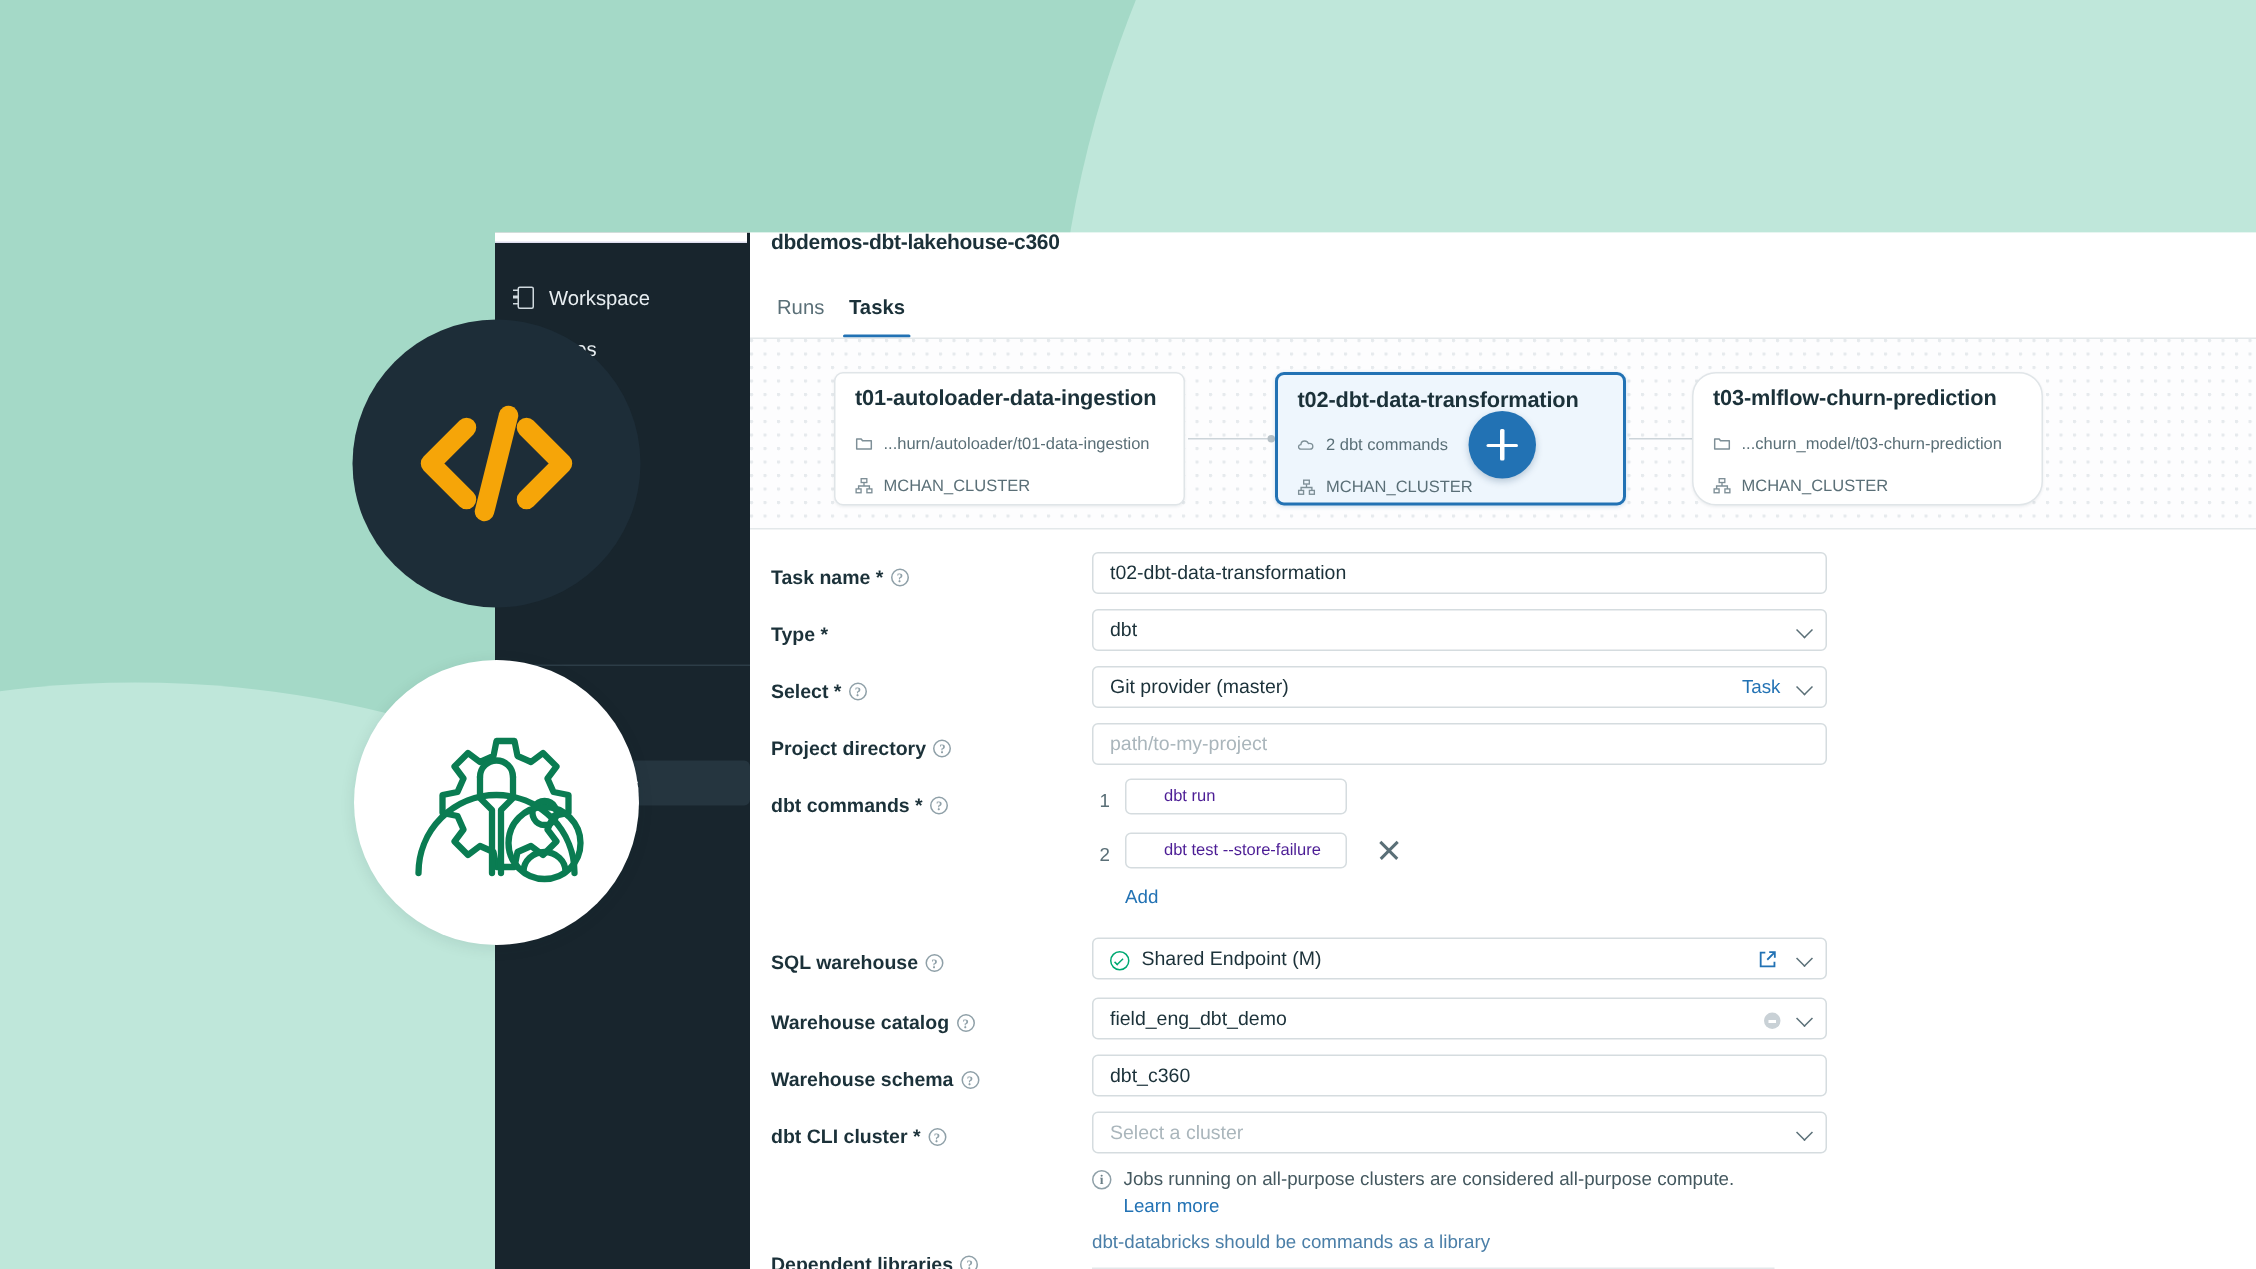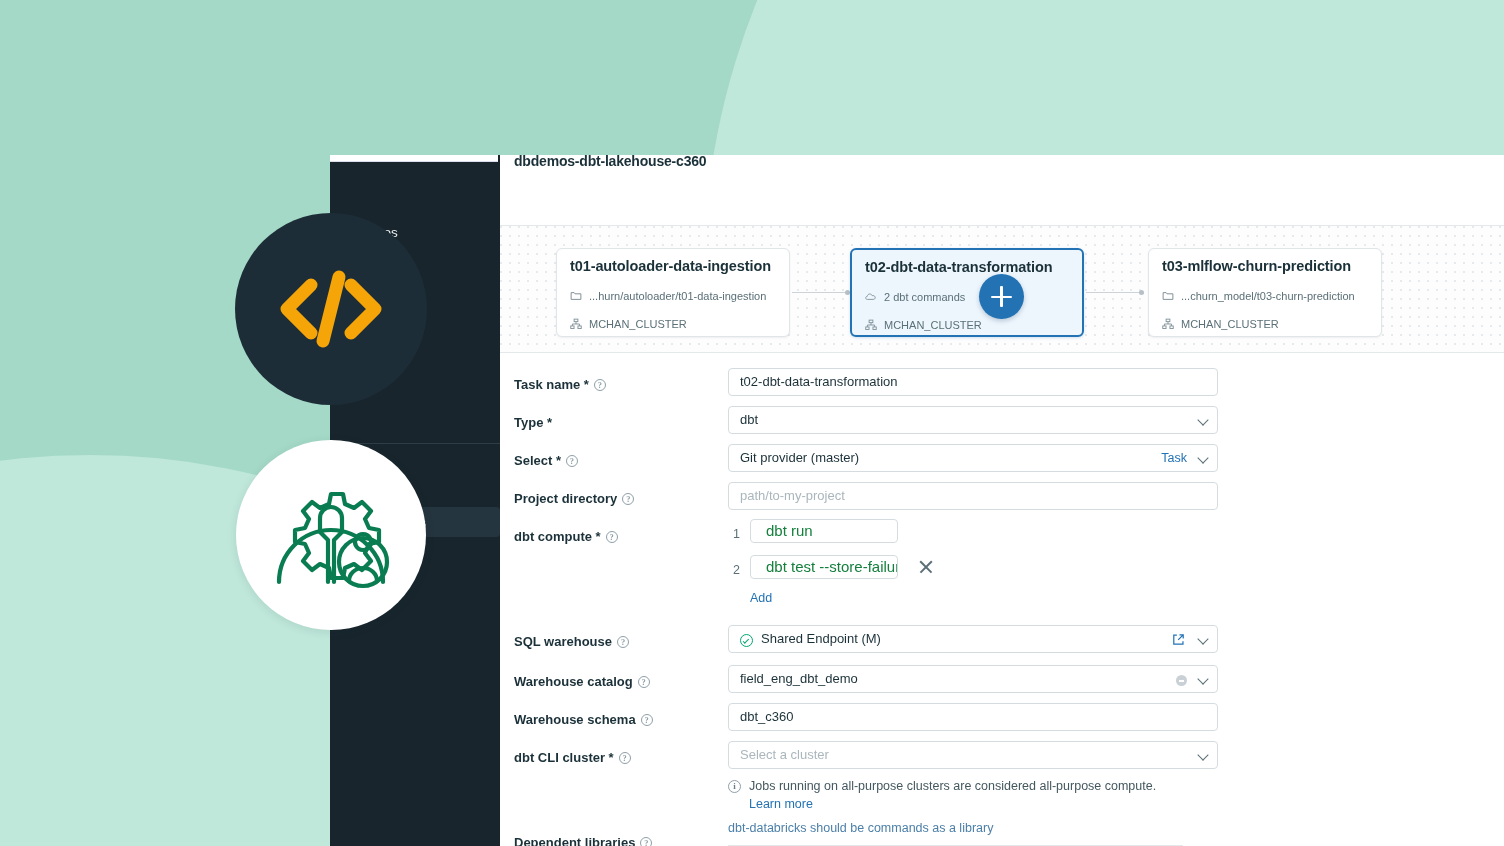--- a/index.html
+++ b/index.html
@@ -117,21 +117,21 @@
     border-radius:6px;
     box-shadow:0 1px 2px rgba(20,40,60,.07);
     padding:9px 13px 16px 13px;
   }
   .task-card.selected {
     background:#eef6fd; border:2px solid #2272b4;
     box-shadow:0 1px 3px rgba(34,114,180,.2);
   }
   .tc1 { left:56px; }
   .tc2 { left:350px; }
-  .tc3 { left:648px; }
+  .tc3 { left:628px;border-radius:16px; }
   .tc-title {
     font-size:14.5px; color:#1b3139; font-weight:600;
     letter-spacing:-.1px; white-space:nowrap;
   }
   .tc-row {
     display:flex; align-items:center; gap:7px;
     margin-top:16px; font-size:11px; color:#5a6f77;
     white-space:nowrap;
   }
   .tc-row .ic { flex:0 0 auto; width:12px; height:12px; }
@@ -220,22 +220,22 @@
   
   .cmd-row { position:absolute; left:228px; }
   .cmd-num {
     position:absolute; left:0; top:4px;
     font-size:12.5px; color:#5a6f77; width:12px; text-align:right;
   }
   .cmd-input {
     position:absolute; left:22px; top:-4px;
     width:148px; height:24px;
     border:1px solid #d5dcdf; border-radius:4px;
-    background:#fff; font-size:15px; color:#15803d;
-    padding:0 15px; line-height:22px; white-space:nowrap; overflow:hidden;
+    background:#fff; font-size:11px; color:#4c1d95;
+    padding:0 25px; line-height:22px; white-space:nowrap; overflow:hidden;
   }
   .cmd-del {
     position:absolute; left:190px; top:0;
     width:16px; height:16px; cursor:pointer;
   }
   .cmd-del::before, .cmd-del::after {
     content:""; position:absolute; left:0; top:7px;
     width:16px; height:1.6px; background:#5a6f77;
   }
   .cmd-del::before { transform:rotate(45deg); }
@@ -287,36 +287,49 @@
 <div id="bg">
   <div class="arc-light-tr"></div>
   <div class="arc-light-bl"></div>
 </div>
 
 <div id="app">
 
   <div id="sidebar">
     <div class="side-topbar"></div>
 
+    <div class="side-item workspace">
+      <span class="ws-icon">
+        <i class="bk"></i>
+          <i class="sp"></i>
+          <i class="sp2"></i>
+          <i class="sp3"></i>
+      </span>
+      <span>Workspace</span>
+    </div>
 
     <div class="side-item repos">
       <span>nos</span>
     </div>
 
     <div class="side-divider"></div>
 
     <div class="side-item workflows">
       <span>ws</span>
     </div>
   </div>
 
   <div id="main">
 
     <div class="job-title">dbdemos-dbt-lakehouse-c360</div>
 
+    <div id="tabs">
+      <div class="tab runs">Runs</div>
+      <div class="tab tasks">Tasks</div>
+    </div>
     <div class="tabs-rule"></div>
 
     <div id="graph">
 
       <div class="edge e1"></div>
       <div class="edge-dot d1"></div>
       <div class="edge e2"></div>
       <div class="edge-dot d2"></div>
 
       <div class="task-card tc1">
@@ -414,21 +427,21 @@
       <div class="frow" style="top:138px;">
         <div class="flabel">
           <span>Project directory</span>
           <span class="qmark">?</span>
         </div>
         <div class="finput ph">path/to-my-project</div>
       </div>
 
       <div class="frow" style="top:176px;">
         <div class="flabel">
-          <span>dbt compute *</span>
+          <span>dbt commands *</span>
           <span class="qmark">?</span>
         </div>
 
         <div class="cmd-row" style="top:-6px;">
           <span class="cmd-num">1</span>
           <span class="cmd-input">dbt run</span>
         </div>
 
         <div class="cmd-row" style="top:30px;">
           <span class="cmd-num">2</span>

